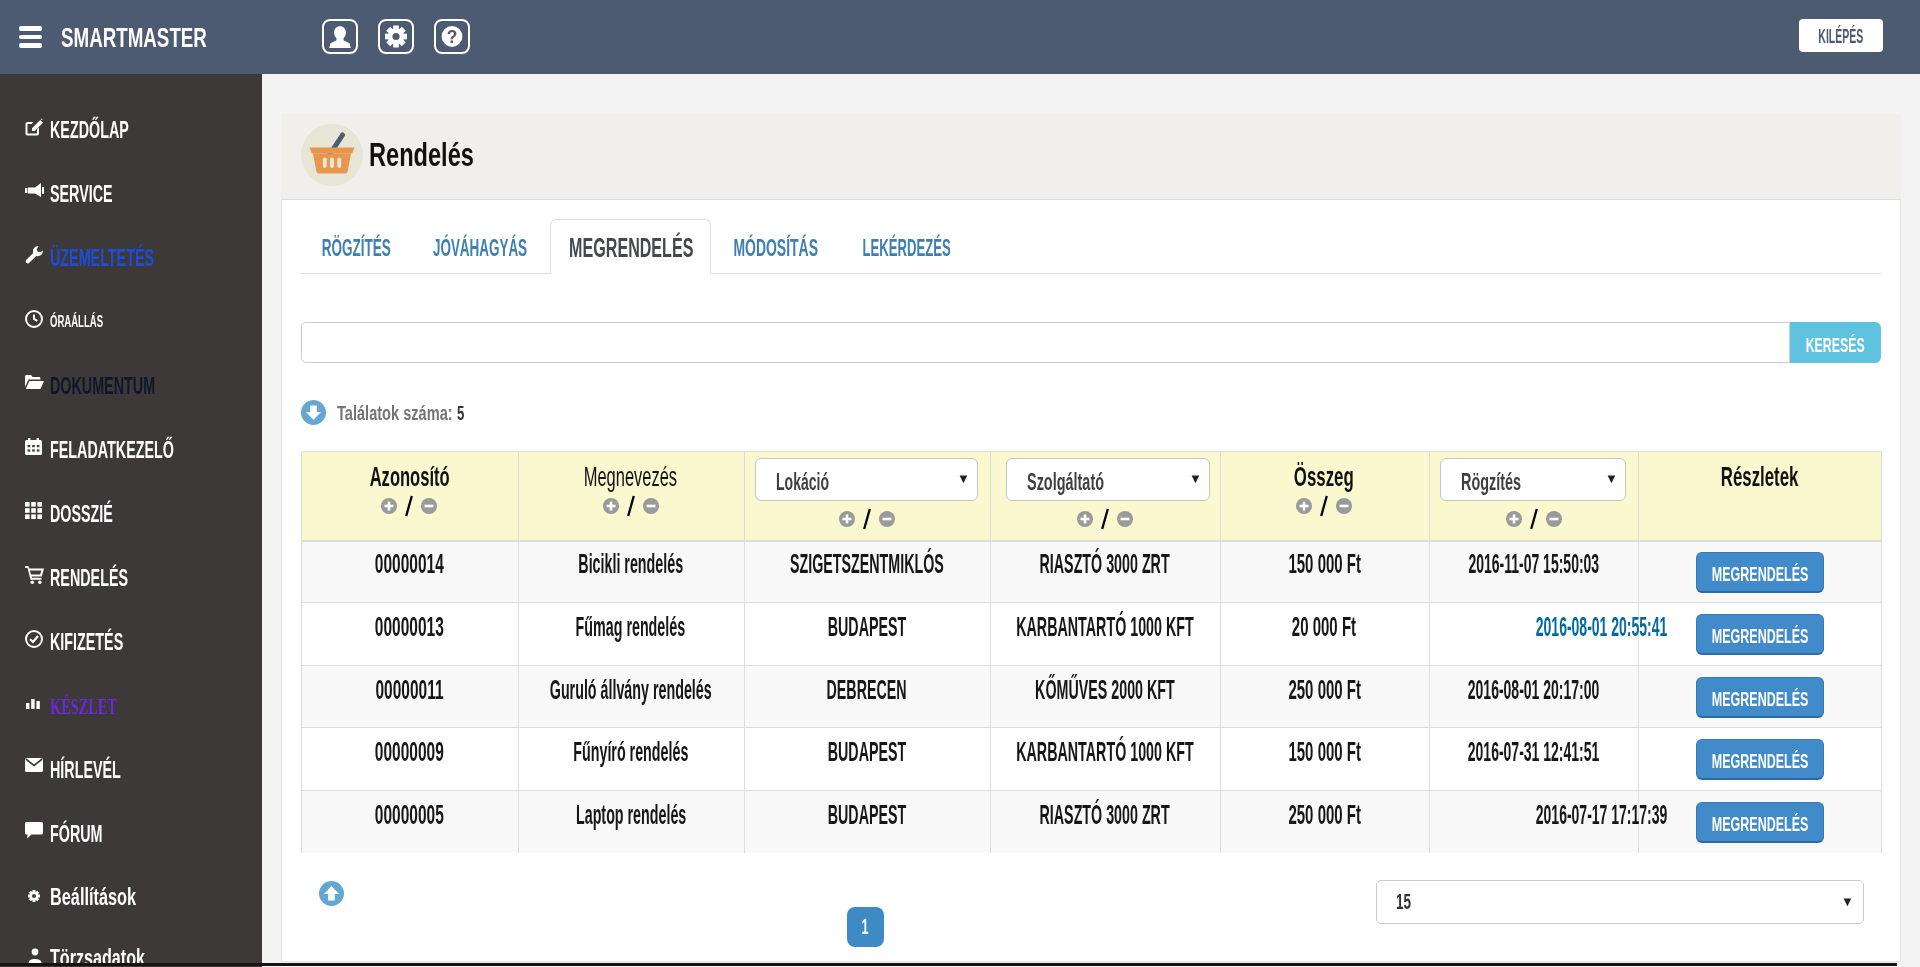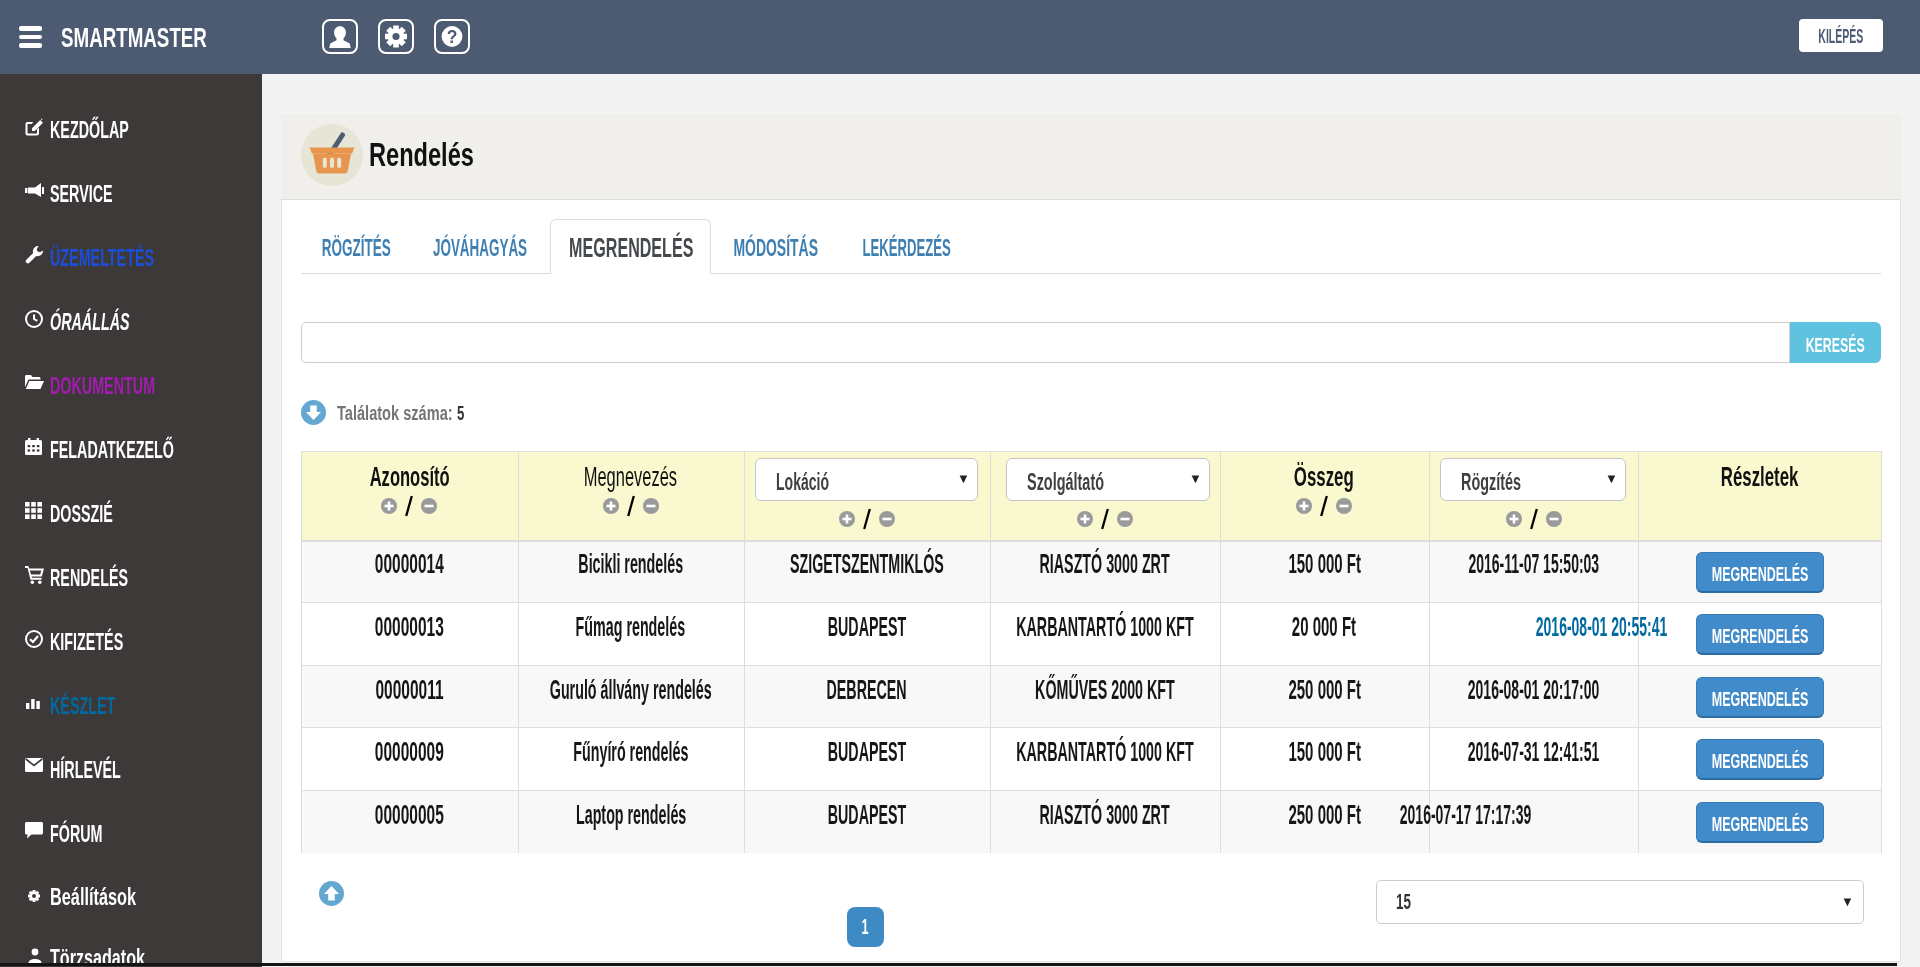--- a/index.html
+++ b/index.html
@@ -63,26 +63,26 @@
     </svg></div>
 <div class="at" style="left:50px;top:169.5px;height:48px;line-height:48px;font-size:24px;font-weight:700;color:#fff;white-space:pre;"><span style="display:inline-block;transform:scaleX(0.597);transform-origin:left center">SERVICE</span></div>
 <div class="at" style="left:25px;top:246px;width:19px;height:19px"><svg width="19" height="19" viewBox="0 0 19 19">
       <path fill="#fff" d="M18 4.5 A5.2 5.2 0 0 1 11.2 9.9 L4.4 16.7 A2.1 2.1 0 0 1 1.4 13.7 L8.2 6.9 A5.2 5.2 0 0 1 13.6 0.1 L11.6 3.4 12.9 5.8 15.5 6 Z"></path>
     </svg></div>
 <div class="at" style="left:50px;top:233.5px;height:48px;line-height:48px;font-size:24px;font-weight:700;color:#1d4ed8;white-space:pre;"><span style="display:inline-block;transform:scaleX(0.597);transform-origin:left center">ÜZEMELTETÉS</span></div>
 <div class="at" style="left:25px;top:310px;width:19px;height:19px"><svg width="18" height="18" viewBox="0 0 18 18">
       <circle cx="9" cy="9" r="8" fill="none" stroke="#fff" stroke-width="2"></circle>
       <path d="M9 4.5 L9 9 L12.3 10.8" stroke="#fff" stroke-width="2" fill="none"></path>
     </svg></div>
-<div class="at" style="left:50px;top:297.5px;height:48px;line-height:48px;font-size:24px;font-weight:700;color:#fff;white-space:pre;font-style:italic;"><span style="display:inline-block;transform:scaleX(0.597);transform-origin:left center">ÓRAÁLLÁS</span></div>
+<div class="at" style="left:50px;top:297.5px;height:48px;line-height:48px;font-size:16px;font-weight:700;color:#fff;white-space:pre;"><span style="display:inline-block;transform:scaleX(0.597);transform-origin:left center">ÓRAÁLLÁS</span></div>
 <div class="at" style="left:25px;top:374px;width:19px;height:19px"><svg width="19" height="16" viewBox="0 0 19 16">
       <path fill="#fff" d="M0 2.5 C0 1.6 0.7 1 1.5 1 L6 1 7.5 3 14 3 C14.8 3 15.5 3.6 15.5 4.5 L15.5 5.5 3.5 5.5 0 13 Z"></path>
       <path fill="#fff" d="M4.3 7 L19 7 15.5 15 0.8 15 Z"></path>
     </svg></div>
-<div class="at" style="left:50px;top:361.5px;height:48px;line-height:48px;font-size:24px;font-weight:700;color:#a21caf;white-space:pre;"><span style="display:inline-block;transform:scaleX(0.597);transform-origin:left center">DOKUMENTUM</span></div>
+<div class="at" style="left:50px;top:361.5px;height:48px;line-height:48px;font-size:24px;font-weight:700;color:#0f172a;white-space:pre;"><span style="display:inline-block;transform:scaleX(0.597);transform-origin:left center">DOKUMENTUM</span></div>
 <div class="at" style="left:25px;top:438px;width:19px;height:19px"><svg width="17" height="17" viewBox="0 0 17 17">
       <rect x="0" y="2" width="17" height="15" rx="1.5" fill="#fff"></rect>
       <rect x="3" y="0" width="2.4" height="4" fill="#fff"></rect>
       <rect x="11.6" y="0" width="2.4" height="4" fill="#fff"></rect>
       <g fill="#3d3939">
         <rect x="2.6" y="7" width="2.6" height="2.2"></rect>
         <rect x="7.2" y="7" width="2.6" height="2.2"></rect>
         <rect x="11.8" y="7" width="2.6" height="2.2"></rect>
         <rect x="2.6" y="11.4" width="2.6" height="2.2"></rect>
         <rect x="7.2" y="11.4" width="2.6" height="2.2"></rect>
@@ -120,21 +120,21 @@
       <path d="M0.8 1 L9 7.5 17.2 1" stroke="#3b3737" stroke-width="1.6" fill="none"></path>
     </svg></div>
 <div class="at" style="left:50px;top:745.5px;height:48px;line-height:48px;font-size:24px;font-weight:700;color:#fff;white-space:pre;"><span style="display:inline-block;transform:scaleX(0.597);transform-origin:left center">HÍRLEVÉL</span></div>
 <div class="at" style="left:25px;top:694px;width:19px;height:19px"><svg width="16" height="16" viewBox="0 0 16 16">
       <g fill="#fff">
         <rect x="1" y="9" width="3.4" height="6"></rect>
         <rect x="6.2" y="5" width="3.4" height="10"></rect>
         <rect x="11.4" y="7" width="3.4" height="8"></rect>
       </g>
     </svg></div>
-<div class="at" style="left:50px;top:681.5px;height:48px;line-height:48px;font-size:24px;font-weight:700;color:#0369a1;white-space:pre;"><span style="display:inline-block;transform:scaleX(0.597);transform-origin:left center">KÉSZLET</span></div>
+<div class="at" style="left:50px;top:681.5px;height:48px;line-height:48px;font-size:24px;font-weight:700;color:#6d28d9;white-space:pre;font-family:Liberation Serif, serif;"><span style="display:inline-block;transform:scaleX(0.597);transform-origin:left center">KÉSZLET</span></div>
 <div class="at" style="left:25px;top:822px;width:19px;height:19px"><svg width="18" height="17" viewBox="0 0 18 17">
       <path fill="#fff" d="M0 1.5 C0 0.7 0.7 0 1.5 0 L16.5 0 C17.3 0 18 0.7 18 1.5 L18 11 C18 11.8 17.3 12.5 16.5 12.5 L6.5 12.5 2 16.5 2.6 12.5 1.5 12.5 C0.7 12.5 0 11.8 0 11 Z"></path>
     </svg></div>
 <div class="at" style="left:50px;top:809.5px;height:48px;line-height:48px;font-size:24px;font-weight:700;color:#fff;white-space:pre;"><span style="display:inline-block;transform:scaleX(0.597);transform-origin:left center">FÓRUM</span></div>
 <div class="at" style="left:26px;top:888px;width:16px;height:16px"><svg width="16" height="16" viewBox="0 0 32 31">
       <g fill="#fff">
         <g transform="rotate(0 16 15.5)">
           <rect x="13" y="3.5" width="6" height="24"></rect>
         </g>
         <g transform="rotate(45 16 15.5)">
@@ -325,21 +325,21 @@
 <div class="at" style="left:904.75px;top:724px;width:400px;height:56px;line-height:56px;font-size:28px;font-weight:700;color:#161616;text-align:center;transform:none;"><span style="display:inline-block;transform:scaleX(0.51);transform-origin:center">KARBANTARTÓ 1000 KFT</span></div>
 <div class="at" style="left:1124.25px;top:724px;width:400px;height:56px;line-height:56px;font-size:28px;font-weight:700;color:#161616;text-align:center;transform:none;"><span style="display:inline-block;transform:scaleX(0.536);transform-origin:center">150 000 Ft</span></div>
 <div class="at" style="left:1333.5px;top:724px;width:400px;height:56px;line-height:56px;font-size:28px;font-weight:700;color:#161616;text-align:center;transform:none;"><span style="display:inline-block;transform:scaleX(0.5);transform-origin:center">2016-07-31 12:41:51</span></div>
 <div class="at" style="left:1695.75px;top:739.1px;width:128px;height:41px;background:#428bca;border:1px solid #3579b5;border-bottom:2px solid #2d6ca2;border-radius:6px"></div>
 <div class="at" style="left:1559.75px;top:740.1px;width:400px;height:42px;line-height:42px;font-size:21px;font-weight:700;color:#fff;text-align:center;transform:none;"><span style="display:inline-block;transform:scaleX(0.595);transform-origin:center">MEGRENDELÉS</span></div>
 <div class="at" style="left:209.25px;top:786.5px;width:400px;height:56px;line-height:56px;font-size:28px;font-weight:700;color:#161616;text-align:center;transform:none;"><span style="display:inline-block;transform:scaleX(0.554);transform-origin:center">00000005</span></div>
 <div class="at" style="left:430.75px;top:786.5px;width:400px;height:56px;line-height:56px;font-size:28px;font-weight:700;color:#161616;text-align:center;transform:none;"><span style="display:inline-block;transform:scaleX(0.51);transform-origin:center">Laptop rendelés</span></div>
 <div class="at" style="left:667.0px;top:786.5px;width:400px;height:56px;line-height:56px;font-size:28px;font-weight:700;color:#161616;text-align:center;transform:none;"><span style="display:inline-block;transform:scaleX(0.51);transform-origin:center">BUDAPEST</span></div>
 <div class="at" style="left:904.75px;top:786.5px;width:400px;height:56px;line-height:56px;font-size:28px;font-weight:700;color:#161616;text-align:center;transform:none;"><span style="display:inline-block;transform:scaleX(0.51);transform-origin:center">RIASZTÓ 3000 ZRT</span></div>
 <div class="at" style="left:1124.25px;top:786.5px;width:400px;height:56px;line-height:56px;font-size:28px;font-weight:700;color:#161616;text-align:center;transform:none;"><span style="display:inline-block;transform:scaleX(0.536);transform-origin:center">250 000 Ft</span></div>
-<div class="at" style="left:1333.5px;top:786.5px;width:400px;height:56px;line-height:56px;font-size:28px;font-weight:700;color:#161616;text-align:left;transform:none;"><span style="display:inline-block;transform:scaleX(0.5);transform-origin:center">2016-07-17 17:17:39</span></div>
+<div class="at" style="left:1333.5px;top:786.5px;width:400px;height:56px;line-height:56px;font-size:28px;font-weight:700;color:#161616;text-align:right;transform:none;"><span style="display:inline-block;transform:scaleX(0.5);transform-origin:center">2016-07-17 17:17:39</span></div>
 <div class="at" style="left:1695.75px;top:801.5px;width:128px;height:41px;background:#428bca;border:1px solid #3579b5;border-bottom:2px solid #2d6ca2;border-radius:6px"></div>
 <div class="at" style="left:1559.75px;top:802.5px;width:400px;height:42px;line-height:42px;font-size:21px;font-weight:700;color:#fff;text-align:center;transform:none;"><span style="display:inline-block;transform:scaleX(0.595);transform-origin:center">MEGRENDELÉS</span></div>
 <div class="at" style="left:319px;top:881px;width:25px;height:25px;border-radius:50%;background:#64a7d0">
 <svg width="25" height="25" viewBox="0 0 25 25" style="position:absolute;left:0;top:0">
 <path d="M9.2 19.5 L15.8 19.5 15.8 13 20 13 12.5 5 5 13 9.2 13 Z" fill="#fff"></path>
     </svg>
   </div>
 <div class="at" style="left:847px;top:907px;width:37px;height:40px;background:#3d8ac5;border-radius:8px"></div>
 <div class="at" style="left:665.5px;top:905px;width:400px;height:44px;line-height:44px;font-size:22px;font-weight:700;color:#fff;text-align:center;transform:none;"><span style="display:inline-block;transform:scaleX(0.574);transform-origin:center">1</span></div>
 <div class="at" style="left:1376px;top:880px;width:488px;height:44px;background:#fff;border:1px solid #ccc;border-radius:5px"></div>

